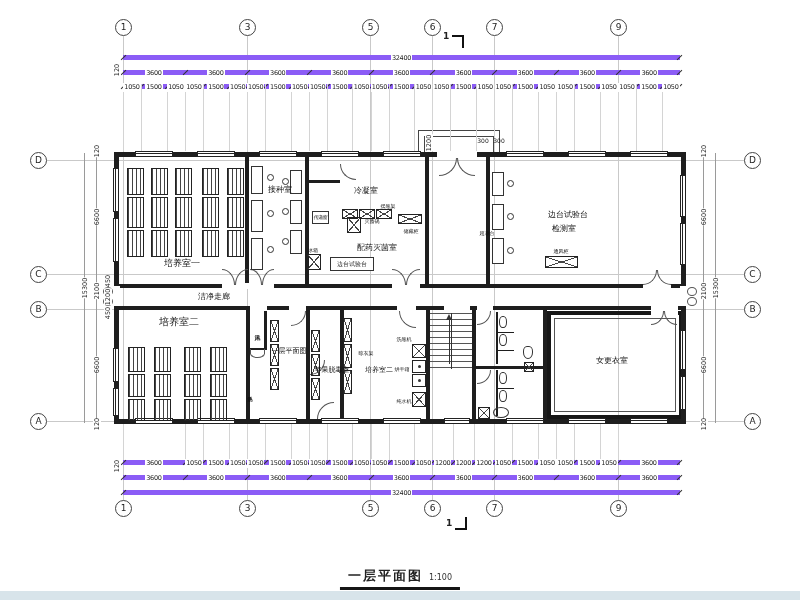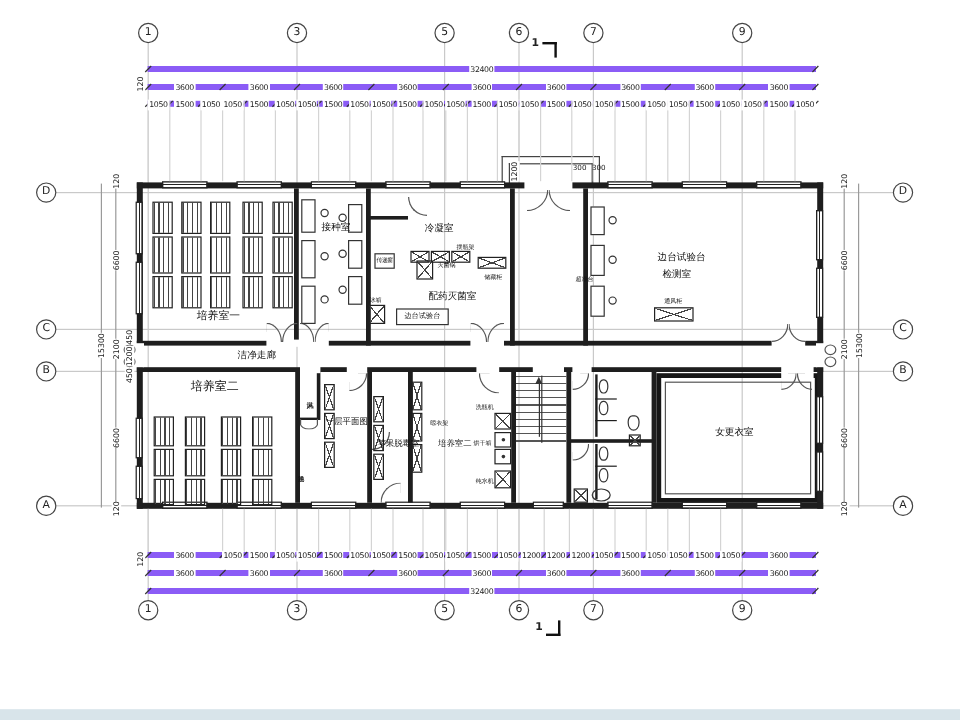--- a/index.html
+++ b/index.html
@@ -414,14 +414,17 @@
       <div class="stool" style="left: 507px; top: 213px;"></div>
       <div class="stool" style="left: 507px; top: 247px;"></div>
       <div class="wc-toilet" style="left: 499px; top: 316px;"></div>
       <div class="wc-toilet" style="left: 499px; top: 334px;"></div>
       <div class="wc-toilet" style="left: 499px; top: 372px;"></div>
       <div class="wc-toilet" style="left: 499px; top: 390px;"></div>
       <div class="sink" style="left: 493px; top: 407px; width: 16px; height: 11px;"></div>
       <div class="urinal" style="left: 523px; top: 346px; width: 10px; height: 13px;"></div>
     </div>
 
+  <div class="title-block">
+    <span class="title-main">一层平面图</span><span class="title-scale">1:100</span>
+  </div>
   <div class="bottom-strip"></div>
 </div>
 
 </body></html>

